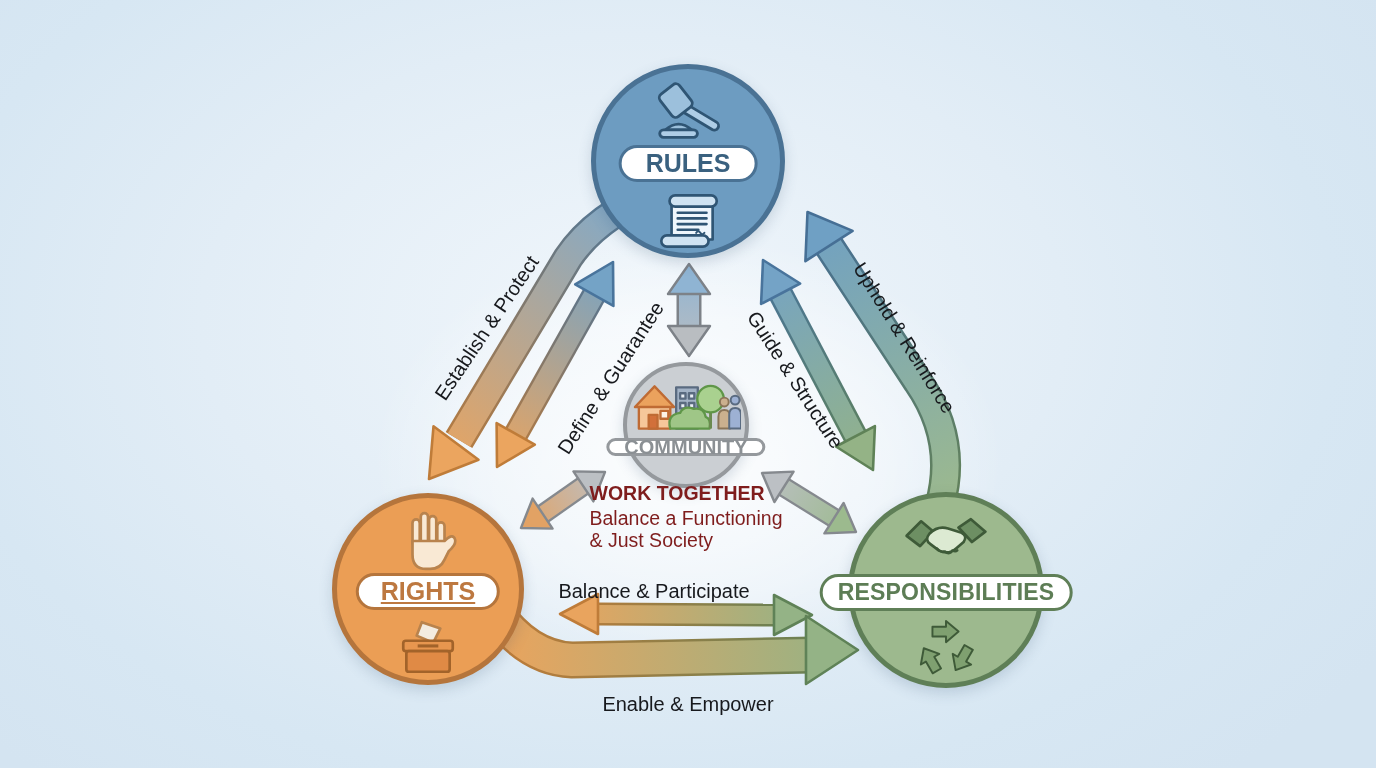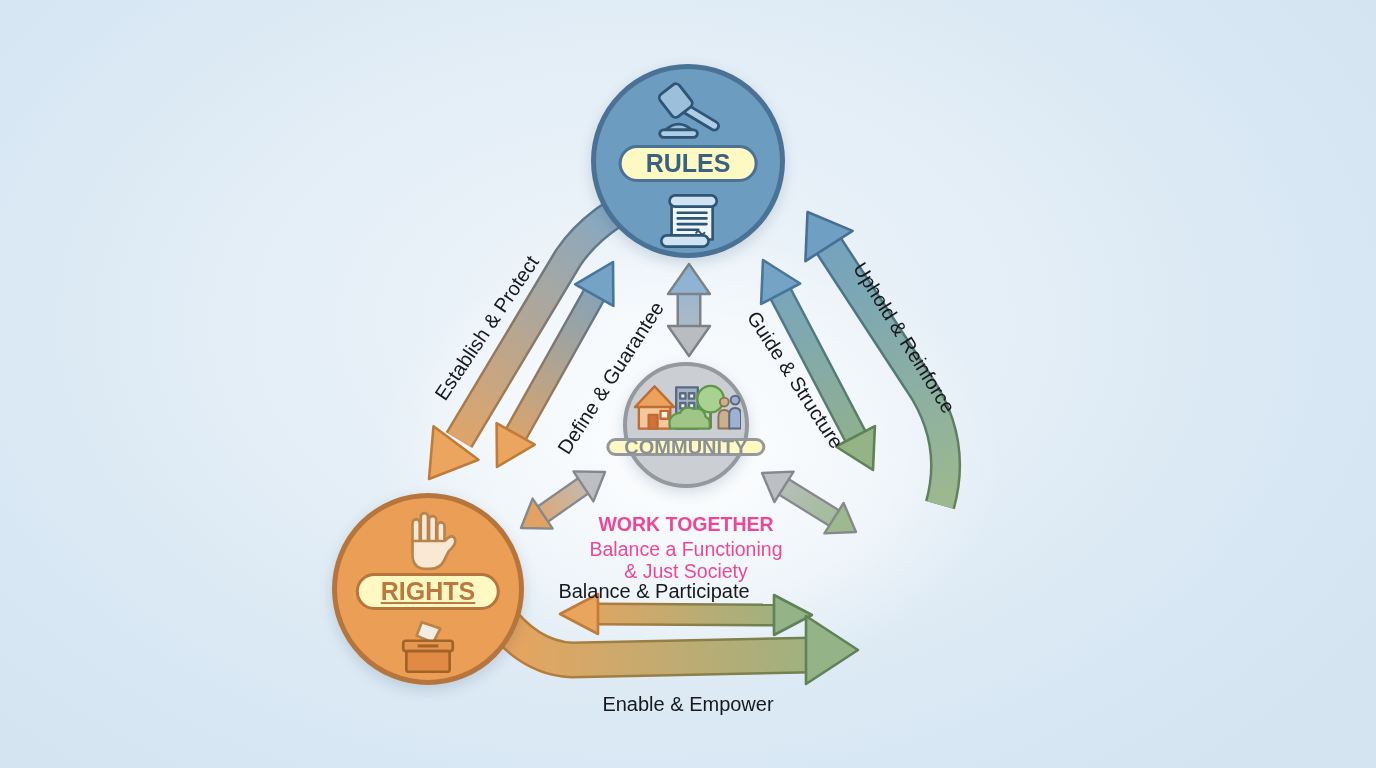--- a/index.html
+++ b/index.html
@@ -14,39 +14,39 @@
   svg.arrows{position:absolute;left:0;top:0;}
 
   .node{position:absolute;border-radius:50%;box-sizing:border-box;
         box-shadow:0 5px 14px rgba(60,90,120,.20);}
   .node-rules{left:591px;top:64px;width:194px;height:194px;background:var(--rules-fill);border:5px solid var(--rules-border);}
   .node-rights{left:332px;top:493px;width:192px;height:192px;background:var(--rights-fill);border:5px solid var(--rights-border);}
   .node-resp{left:848px;top:492px;width:196px;height:196px;background:var(--resp-fill);border:5px solid var(--resp-border);}
   .node-community{left:623px;top:362px;width:126px;height:126px;background:var(--community-fill);border:4px solid var(--community-border);}
 
   .pill{position:absolute;left:50%;transform:translateX(-50%);
-        background:#fef9c3;border-radius:999px;font-weight:bold;white-space:nowrap;
+        background:#ffffff;border-radius:999px;font-weight:bold;white-space:nowrap;
         display:flex;align-items:center;justify-content:center;box-sizing:border-box;}
   .node-rules .pill{top:76px;height:37px;padding:0 24px;border:3.5px solid var(--rules-border);color:var(--rules-text);font-size:25px;}
   .node-rights .pill{top:75px;height:37px;padding:0 22px;border:3.5px solid var(--rights-border);color:var(--rights-text);font-size:25px;text-decoration:underline;}
   .node-resp .pill{top:77px;height:37px;padding:0 15px;border:3.5px solid var(--resp-border);color:var(--resp-text);font-size:23px;letter-spacing:.2px;}
   .node-community .pill{top:72px;height:18px;padding:0 15px;border:3px solid var(--community-border);color:var(--community-text);font-size:20px;}
 
   .nicon{position:absolute;left:50%;transform:translateX(-50%);}
 
   .edge-label{position:absolute;font-size:20px;color:#17191d;white-space:nowrap;}
   .lbl-est{left:487px;top:328px;transform:translate(-50%,-50%) rotate(-56deg);}
   .lbl-def{left:611px;top:378px;transform:translate(-50%,-50%) rotate(-57deg);}
   .lbl-gui{left:795px;top:380px;transform:translate(-50%,-50%) rotate(57deg);}
   .lbl-uph{left:904px;top:338px;transform:translate(-50%,-50%) rotate(58deg);}
   .lbl-bal{left:654px;top:591px;transform:translate(-50%,-50%);}
   .lbl-ena{left:688px;top:704px;transform:translate(-50%,-50%);}
 
-  .center-msg{position:absolute;left:686px;top:514px;transform:translateX(-50%);
-              text-align:center;color:#ec4899;line-height:1.12;}
+  .center-msg{position:absolute;left:686px;top:483px;transform:translateX(-50%);
+              color:#7f1d1d;line-height:1.12;}
   .center-msg .heading{font-size:19.5px;font-weight:bold;margin-bottom:3px;}
   .center-msg .line{font-size:19.5px;}
 </style>
 </head>
 <body>
 
 <div class="stage">
 
   <div class="glow"></div>
 
@@ -210,20 +210,38 @@
     <svg class="nicon" style="top:120px" width="66" height="60" viewBox="0 0 64 58">
       <g stroke="#a2632a" stroke-width="2.6" stroke-linejoin="round">
         <polygon points="26,4 44,10 37,24 21,17" fill="#f3ece1" stroke="#b9834d"></polygon>
         <rect x="8" y="22" width="48" height="10" rx="2.5" fill="#e7964f"></rect>
         <rect x="11" y="32" width="42" height="20" rx="2.5" fill="#e08a45"></rect>
         <line x1="22" y1="27" x2="42" y2="27" stroke-width="3"></line>
       </g>
     </svg>
   </div>
 
+  <div class="node node-resp">
+    <svg class="nicon" style="top:16px" width="88" height="56" viewBox="0 0 84 54">
+      <g stroke="#3e5a38" stroke-width="2.6" stroke-linejoin="round" stroke-linecap="round">
+        <polygon points="4,22 18,8 30,18 17,32" fill="#6d8f63"></polygon>
+        <polygon points="80,18 66,6 54,14 67,28" fill="#6d8f63"></polygon>
+        <path d="M26,20 Q34,12 44,15 L57,19 Q63,22 59,28 L52,34 Q44,41 35,36 L27,30 Q21,26 26,20 Z" fill="#dcead2"></path>
+        <path d="M33,34 q3,4 7,3 M41,37 q3,3 6,1 M48,36 q3,2 5,0" fill="none" stroke-width="2.2"></path>
+      </g>
+    </svg>
+    <div class="pill">RESPONSIBILITIES</div>
+    <svg class="nicon" style="top:122px" width="60" height="60" viewBox="0 0 60 62">
+      <g fill="#7fa070" stroke="#3e5a38" stroke-width="2" stroke-linejoin="round">
+        <path d="M16,8 h14 v-6 l13,11 -13,11 v-6 h-14 z"></path>
+        <path d="M16,8 h14 v-6 l13,11 -13,11 v-6 h-14 z" transform="rotate(120 30 32)"></path>
+        <path d="M16,8 h14 v-6 l13,11 -13,11 v-6 h-14 z" transform="rotate(240 30 32)"></path>
+      </g>
+    </svg>
+  </div>
 
   <div class="node node-community">
     <svg class="nicon" style="top:7px" width="110" height="64" viewBox="0 0 112 64">
 
       <g stroke="#bf6b34" stroke-width="2.4" stroke-linejoin="round">
         <rect x="8" y="32" width="32" height="24" fill="#f6c79a"></rect>
         <polygon points="4,34 24,13 44,34" fill="#eba25d"></polygon>
         <rect x="18" y="42" width="9" height="14" fill="#d2703a"></rect>
         <rect x="30" y="38" width="8" height="8" fill="#fdf3e7"></rect>
       </g>

